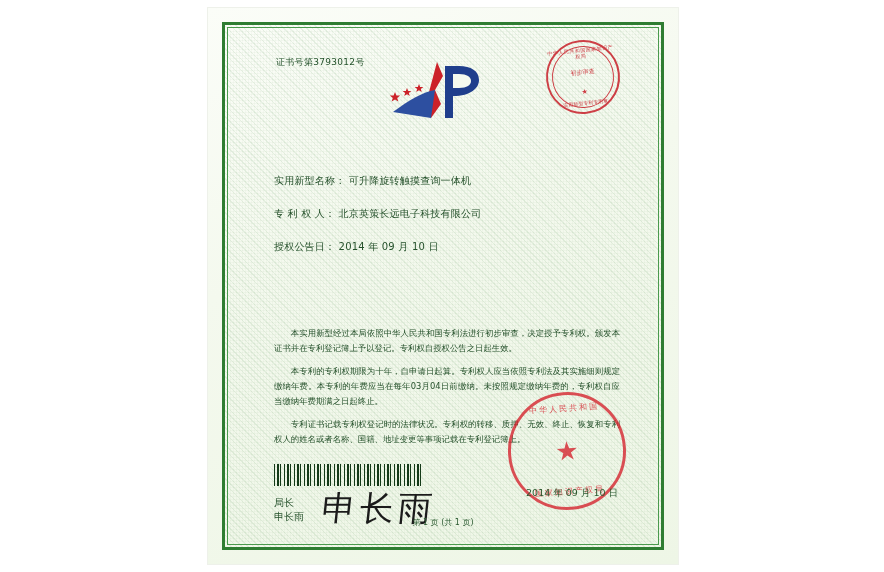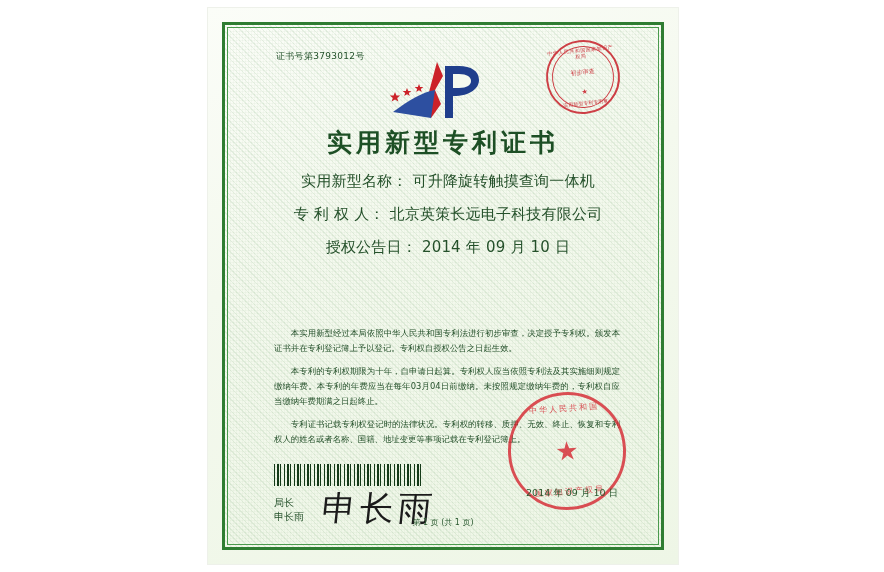--- a/index.html
+++ b/index.html
@@ -77,21 +77,21 @@
     position: absolute;
     left: 26px;
     top: 26px;
     right: 26px;
     bottom: 26px;
   }
 
   .cert-no {
     position: absolute;
     left: 42px;
-    top: 16px;
+    top: 22px;
     font-size: 9px;
     color: #23512a;
     letter-spacing: 0.3px;
     font-family: "DejaVu Sans", sans-serif;
   }
 
   
   .top-seal {
     position: absolute;
     right: 32px;
@@ -169,26 +169,25 @@
     font-family: "DejaVu Sans", sans-serif;
   }
 
   .fields {
     position: absolute;
     left: 40px;
     right: 30px;
     top: 140px;
   }
   .field {
-    font-size: 15px;
+    font-size: 10px;
     color: #24502a;
     margin-bottom: 19px;
     line-height: 14px;
     letter-spacing: 0.2px;
-    text-align: center;
   }
   .field .lbl {
     display: inline-block;
   }
   .field .val {
     display: inline;
   }
 
   .body-text {
     position: absolute;
@@ -332,21 +331,20 @@
 
             <g fill="#cc2229">
               <polygon points="12,30 13.4,33.6 17.2,33.6 14.2,36 15.4,39.6 12,37.4 8.6,39.6 9.8,36 6.8,33.6 10.6,33.6"></polygon>
               <polygon points="24,26 25.2,29 28.4,29 25.8,31 26.8,34 24,32.2 21.2,34 22.2,31 19.6,29 22.8,29"></polygon>
               <polygon points="36,22 37.2,25 40.4,25 37.8,27 38.8,30 36,28.2 33.2,30 34.2,27 31.6,25 34.8,25"></polygon>
             </g>
           </svg>
         </div>
       </div>
 
-      <div class="title">实用新型专利证书</div>
 
       <div class="fields">
         <div class="field">
           <span class="lbl">实用新型名称：</span>
           <span class="val">可升降旋转触摸查询一体机</span>
         </div>
         <div class="field">
           <span class="lbl">专 利 权 人：</span>
           <span class="val">北京英策长远电子科技有限公司</span>
         </div>

